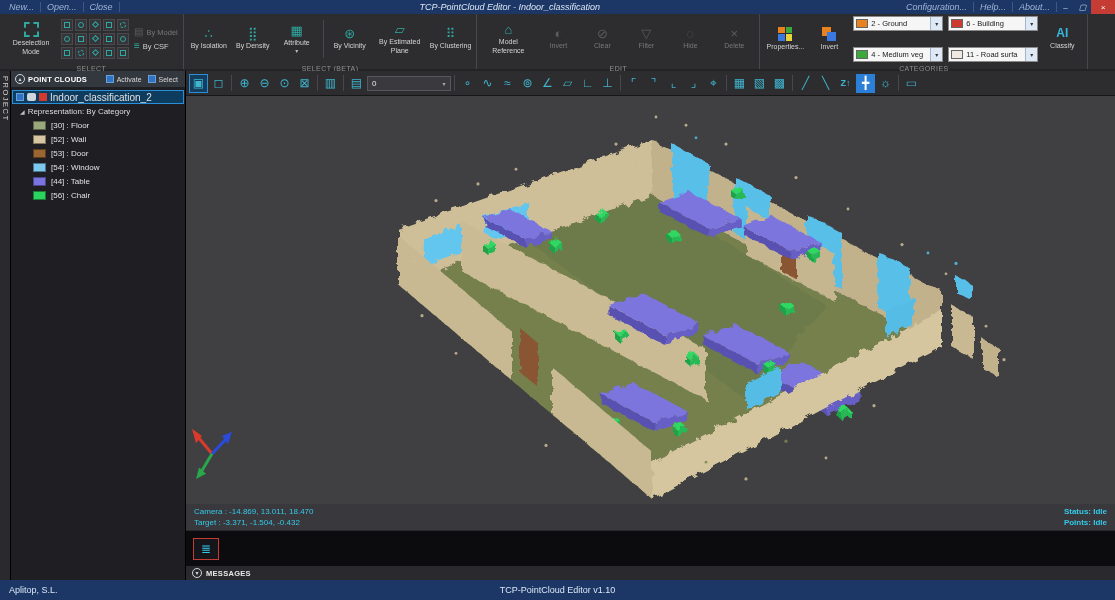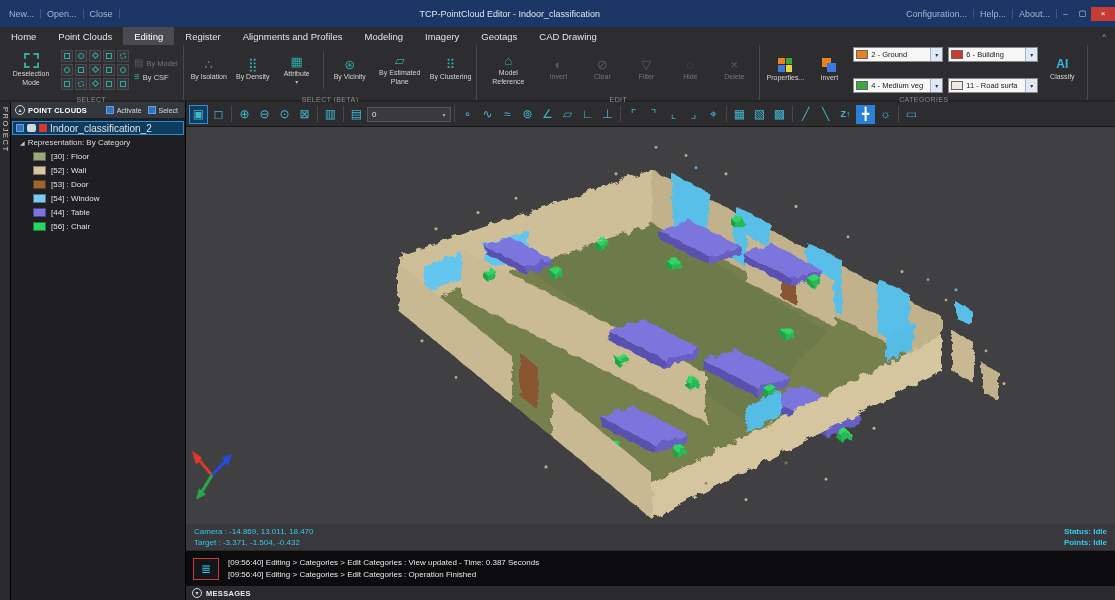--- a/index.html
+++ b/index.html
@@ -1,21 +1,21 @@
 <!DOCTYPE html>
 <html><head>
 <meta charset="utf-8">
 <style>
   *{margin:0;padding:0;box-sizing:border-box;cursor:default;}
   html,body{width:1115px;height:600px;overflow:hidden;background:#1a1a1a;
     font-family:"Liberation Sans",sans-serif;}
   .app{width:1115px;height:600px;display:flex;flex-direction:column;background:#2d2d30;}
 
   
-  .titlebar{height:27px;background:#1c3765;display:flex;align-items:center;font-size:9px;color:#9fb4d8;flex:0 0 auto;}
+  .titlebar{height:14px;background:#1c3765;display:flex;align-items:center;font-size:9px;color:#9fb4d8;flex:0 0 auto;font-style:italic;}
   .tb-menu{display:flex;padding-left:3px;}
   .tb-item{padding:0 6px;border-right:1px solid #3a5788;white-space:nowrap;}
   .tb-title{flex:1;text-align:center;color:#dce6f5;font-size:9px;white-space:nowrap;overflow:hidden;}
   .tb-right{display:flex;align-items:center;}
   .winbtn{width:17px;height:14px;display:flex;align-items:center;justify-content:center;color:#cdd8ea;font-size:8px;}
   .winbtn.close{background:#c43c34;color:#fff;width:24px;}
 
   
   .tabrow{height:18px;background:#2d2d30;display:flex;align-items:stretch;font-size:9.5px;color:#e2e2e2;flex:0 0 auto;}
   .tab{padding:3px 11px 2px;display:flex;align-items:center;white-space:nowrap;}
@@ -129,32 +129,20 @@
     <div class="tb-right">
       <span class="tb-item">Configuration...</span>
       <span class="tb-item">Help...</span>
       <span class="tb-item">About...</span>
       <span class="winbtn">–</span>
       <span class="winbtn">▢</span>
       <span class="winbtn close">×</span>
     </div>
   </div>
 
-  <div class="tabrow">
-    <span class="tab">Home</span>
-    <span class="tab">Point Clouds</span>
-    <span class="tab active">Editing</span>
-    <span class="tab">Register</span>
-    <span class="tab">Alignments and Profiles</span>
-    <span class="tab">Modeling</span>
-    <span class="tab">Imagery</span>
-    <span class="tab">Geotags</span>
-    <span class="tab">CAD Drawing</span>
-    <span class="collapse-btn">^</span>
-  </div>
 
   <div class="ribbon">
 
     <div class="rgroup">
       <div class="rbody">
         <div class="rbtn">
           <span class="ic-dashed"></span>
           <span>Deselection Mode</span>
         </div>
         <div class="selgrid">
@@ -551,28 +539,28 @@
         <div class="cam-right">
           <div>Status: Idle</div>
           <div>Points: Idle</div>
         </div>
       </div>
 
       <div class="msgpanel">
         <div class="msgicon">
           <span>≣</span>
         </div>
-        <div class="msglines">
-          <div class="msgline">[09:56:40] Editing &gt; Categories &gt; Edit Categories : View updated - Time: 0.387 Seconds</div>
-          <div class="msgline">[09:56:40] Editing &gt; Categories &gt; Edit Categories : Operation Finished</div>
-        </div>
       </div>
 
       <div class="msgheader">
         <span class="circbtn">▾</span>
         <span class="msgtitle">MESSAGES</span>
       </div>
 
     </div>
   </div>
 
+  <div class="statusbar">
+    <span>Aplitop, S.L.</span>
+    <span class="sb-center">TCP-PointCloud Editor v1.10</span>
+  </div>
 
 </div>
 
 </body></html>

